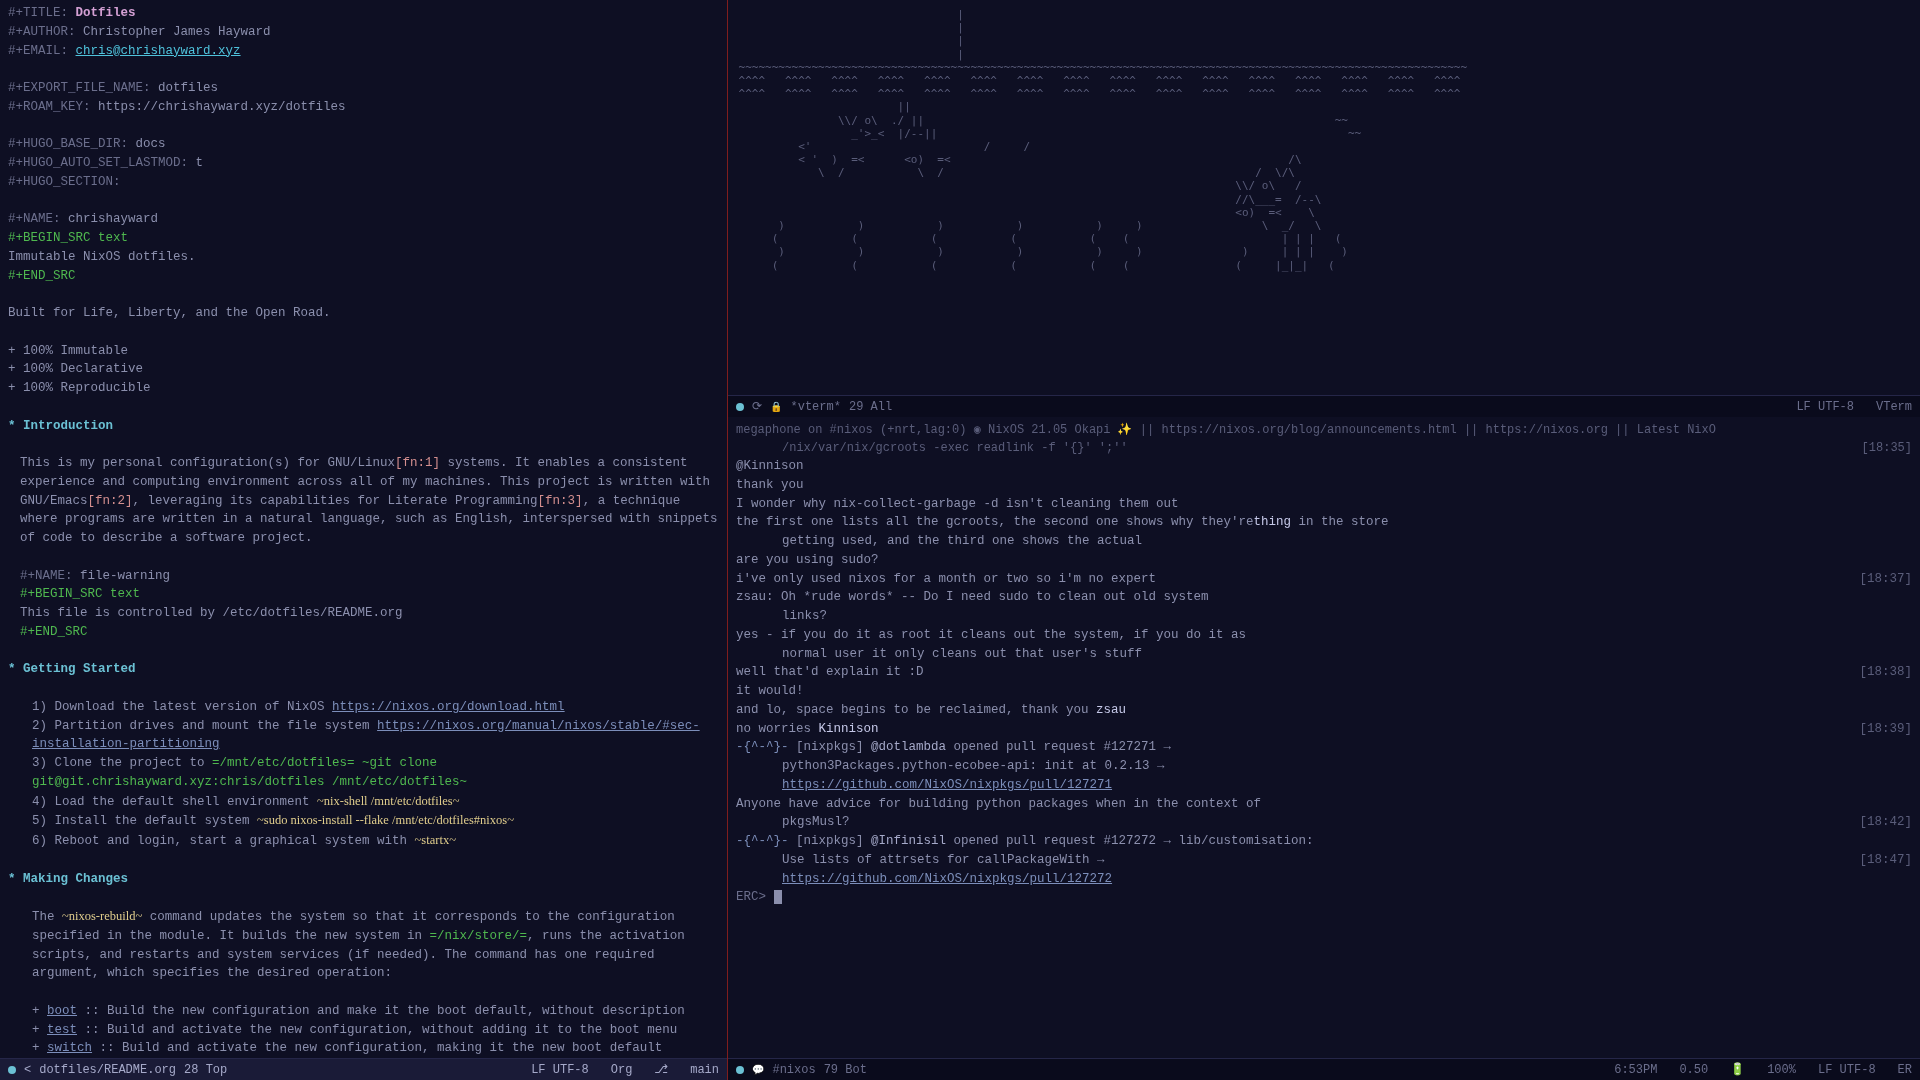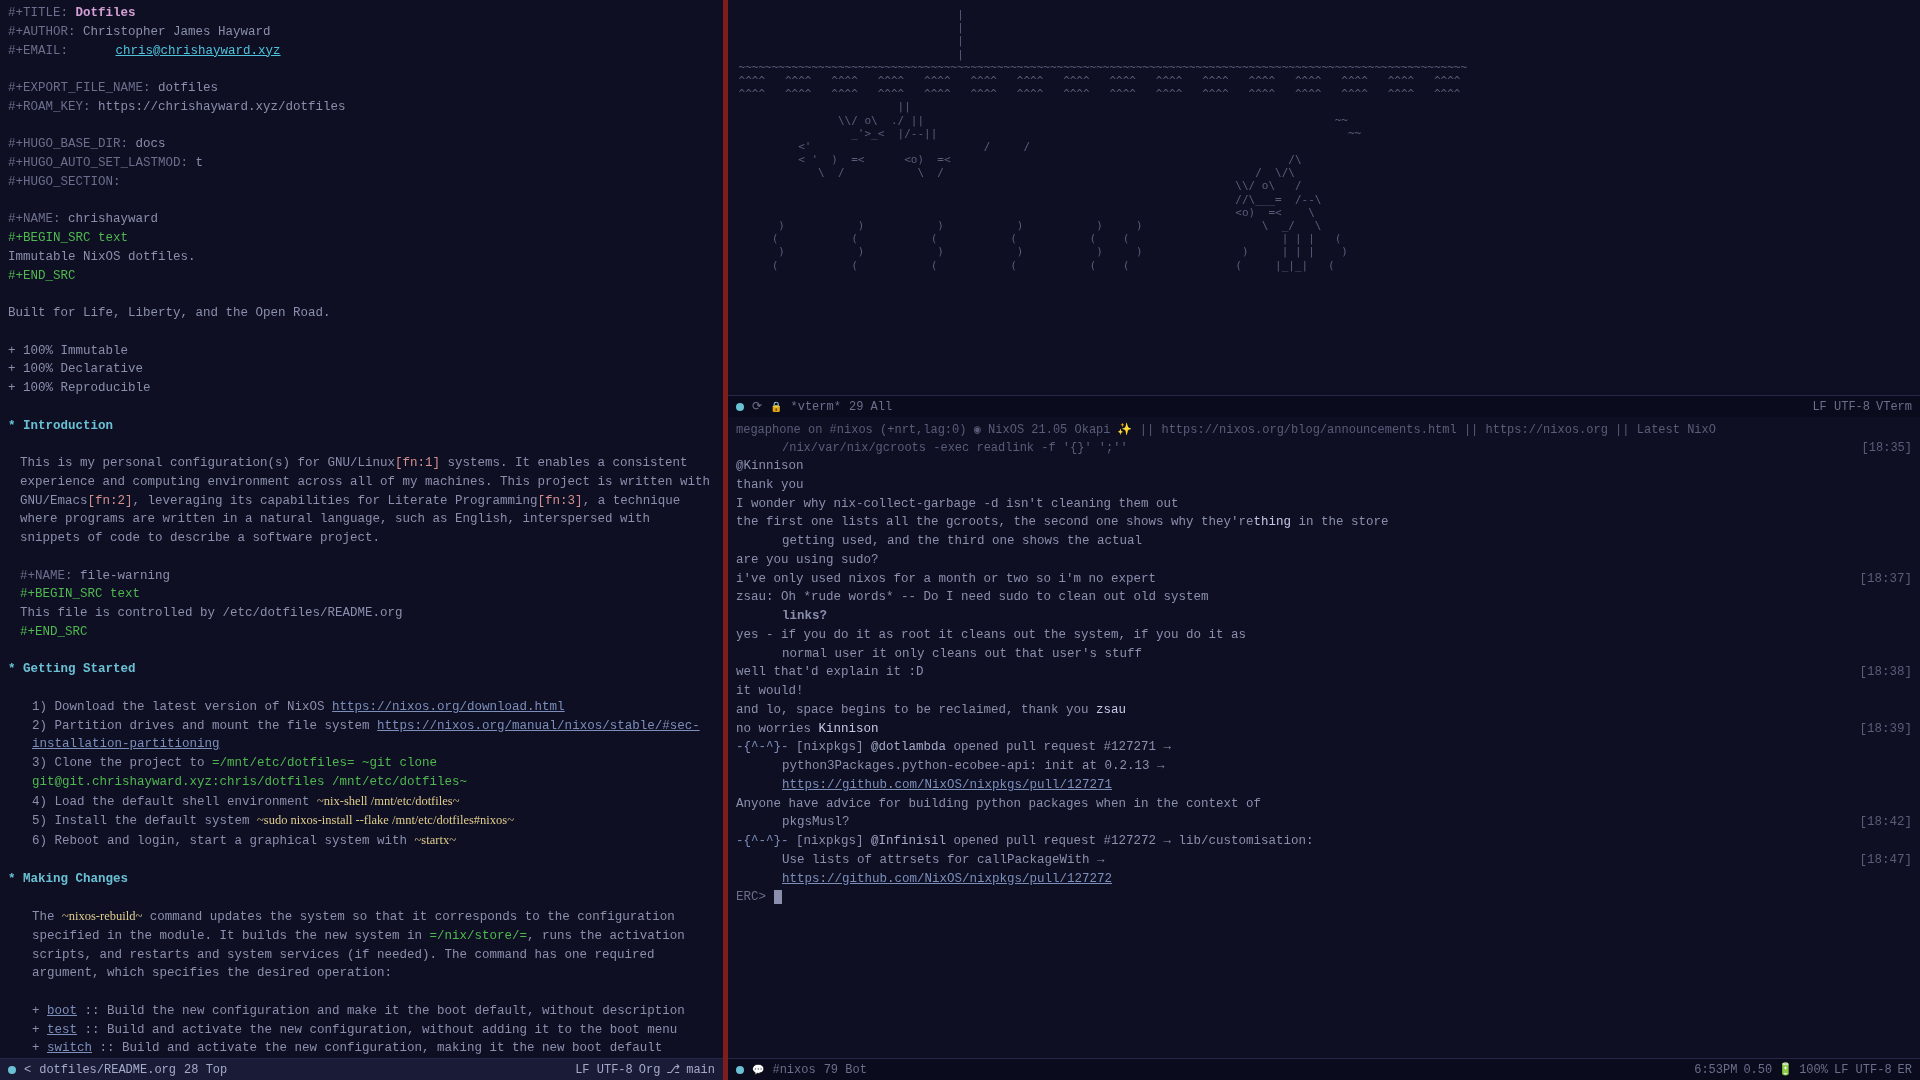--- a/index.html
+++ b/index.html
@@ -10,21 +10,21 @@
       background: #0e0f23;
       color: #8b8fad;
       width: 1920px;
       height: 1080px;
       overflow: hidden;
       display: flex;
     }
     .left-pane {
       width: 728px;
       height: 100%;
-      border-right: 5px solid #7f1d1d;
+      border-right: 1px solid #7f1d1d;
       display: flex;
       flex-direction: column;
       justify-content: center;
     }
     .right-pane {
       flex: 1;
       height: 100%;
       display: flex;
       flex-direction: column;
     }
@@ -61,25 +61,25 @@
       display: flex;
       align-items: center;
       gap: 8px;
       border-top: 1px solid #252648;
       height: 22px;
     }
     .modeline.active {
       background: #1a1b37;
       color: #a5a9c9;
     }
-    .modeline-right { margin-left: auto; display: flex; gap: 6px; }
+    .modeline-right { margin-left: auto; display: flex; gap: 22px; }
     .kw-prop { color: #6b6e8c; }
     .kw-title { color: #d4a0d4; font-weight: bold; }
     .kw-author { color: #8b8fad; }
-    .kw-email { color: #4fc3dc; text-decoration: underline; margin-left: 40px; }
+    .kw-email { color: #4fc3dc; text-decoration: underline; }
     .kw-src { color: #4fb84f; }
     .kw-heading { color: #6bc1d4; font-weight: bold; }
     .kw-link { color: #7c8eba; text-decoration: underline; }
     .kw-code { color: #4fb84f; }
     .kw-verb { color: #e0cd8c; font-family: Liberation Serif, serif; }
     .kw-fn { color: #d48f8f; }
     .irc-nick { color: #7c8eba; }
     .irc-time { color: #5a5d7a; float: right; }
     .irc-bot { color: #a5a9c9; }
     .irc-word { color: #c5c8e8; }
@@ -220,21 +220,21 @@
     </div>
     <div id="irc-messages">
         <div><span class="irc-nick"><zsau></zsau></span> @Kinnison</div>
         <div><span class="irc-nick"><kinnison></kinnison></span> thank you</div>
         <div><span class="irc-nick"><kinnison></kinnison></span> I wonder why nix-collect-garbage -d isn't cleaning them out</div>
         <div><span class="irc-nick"><zsau></zsau></span> the first one lists all the gcroots, the second one shows why they're<span class="irc-word">thing</span> in the store</div>
         <div style="padding-left: 46px;">getting used, and the third one shows the actual </div>
         <div><span class="irc-nick"><zsau></zsau></span> are you using sudo?</div>
         <div><span class="irc-nick"><zsau></zsau></span> i've only used nixos for a month or two so i'm no expert<span class="irc-time">[18:37]</span></div>
         <div><span class="irc-nick"><kinnison></kinnison></span> zsau: Oh *rude words* -- Do I need sudo to clean out old system</div>
-        <div style="padding-left: 46px; font-weight: bold;">links?</div>
+        <div style="padding-left: 46px;">links?</div>
         <div><span class="irc-nick"><zsau></zsau></span> yes - if you do it as root it cleans out the system, if you do it as</div>
         <div style="padding-left: 46px;">normal user it only cleans out that user's stuff</div>
         <div><span class="irc-nick"><kinnison></kinnison></span> well that'd explain it :D<span class="irc-time">[18:38]</span></div>
         <div><span class="irc-nick"><zsau></zsau></span> it would!</div>
         <div><span class="irc-nick"><kinnison></kinnison></span> and lo, space begins to be reclaimed, thank you <span class="irc-word">zsau</span></div>
         <div><span class="irc-nick"><zsau></zsau></span> no worries <span class="irc-word">Kinnison</span><span class="irc-time">[18:39]</span></div>
         <div><span class="irc-nick">-{^-^}-</span> [nixpkgs] <span class="irc-bot">@dotlambda</span> opened pull request #127271 →</div>
         <div style="padding-left: 46px;">python3Packages.python-ecobee-api: init at 0.2.13 →</div>
         <div style="padding-left: 46px;"><span class="irc-url">https://github.com/NixOS/nixpkgs/pull/127271</span></div>
         <div><span class="irc-nick"><orion></orion></span> Anyone have advice for building python packages when in the context of</div>

